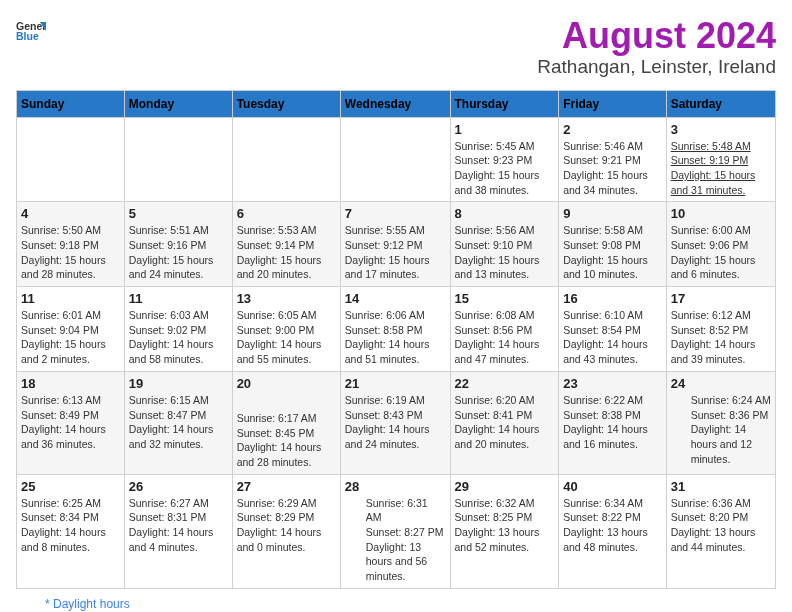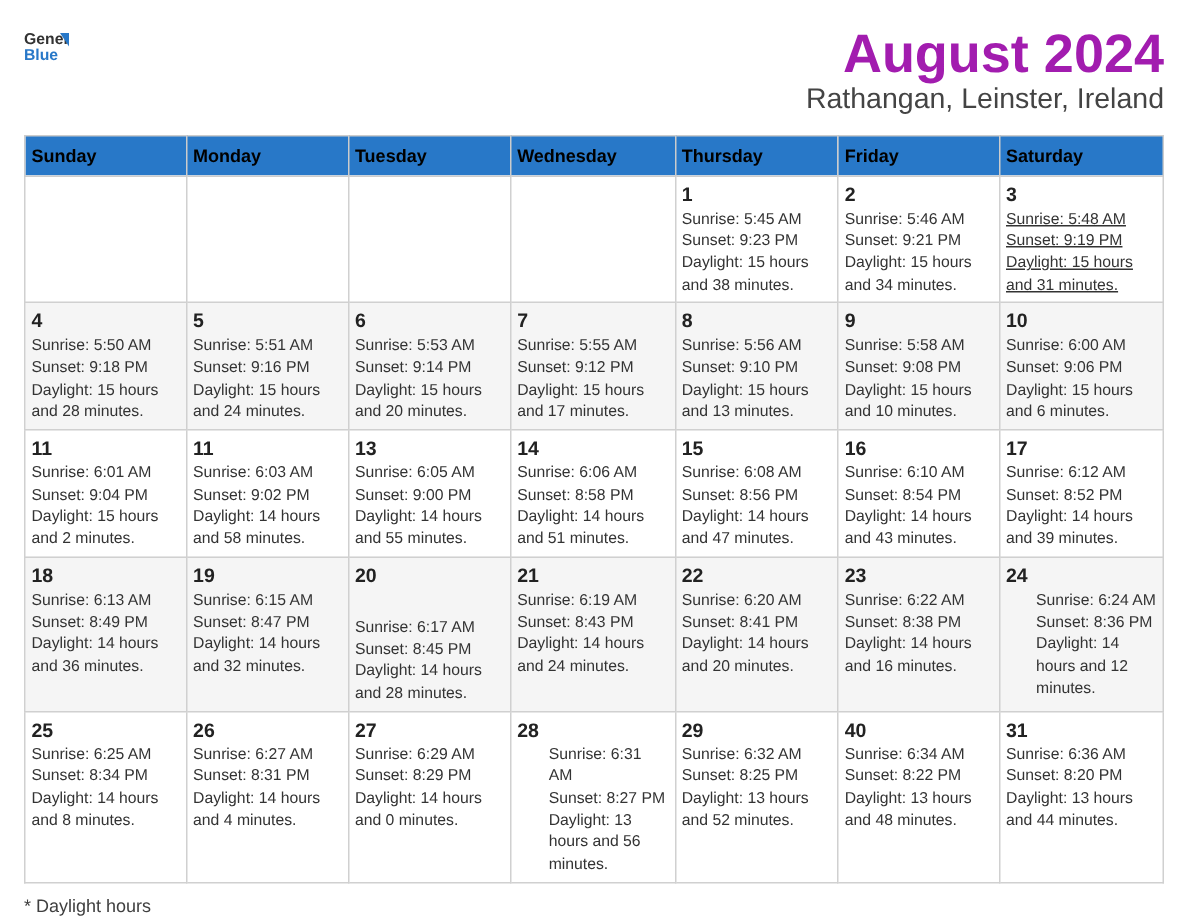--- a/index.html
+++ b/index.html
@@ -74,22 +74,23 @@
       font-size: 10.5px;
       color: #333;
       line-height: 1.4;
     }
     .empty-cell {
       background: #fff !important;
     }
     .footer-note {
       margin-top: 8px;
       font-size: 12px;
-      color: #404040;
+      color: #3b82f6;
       text-align: left;
+      margin-left: 29px;
     }
   </style>
 </head>
 <body>
 
 <div class="header-area">
   <div class="logo">
     <svg class="logo-icon" viewBox="0 0 40 40" xmlns="http://www.w3.org/2000/svg">
       <text x="0" y="18" font-size="14" font-weight="bold" fill="#333" font-family="Arial">General</text>
       <text x="0" y="32" font-size="14" font-weight="bold" fill="#2878c8" font-family="Arial">Blue</text>

